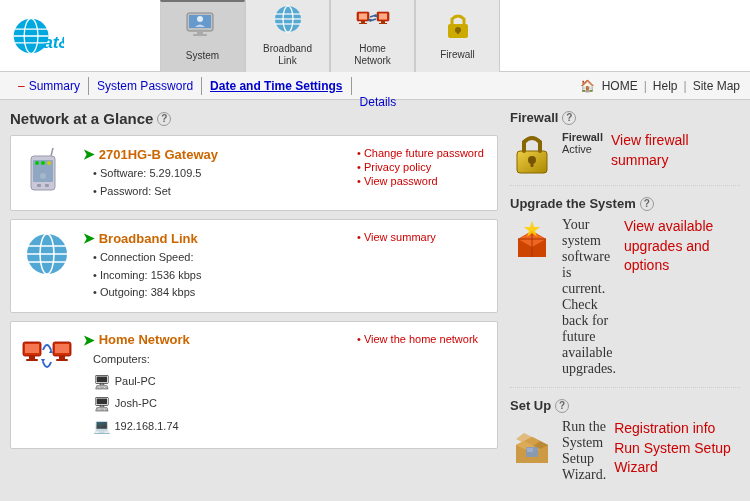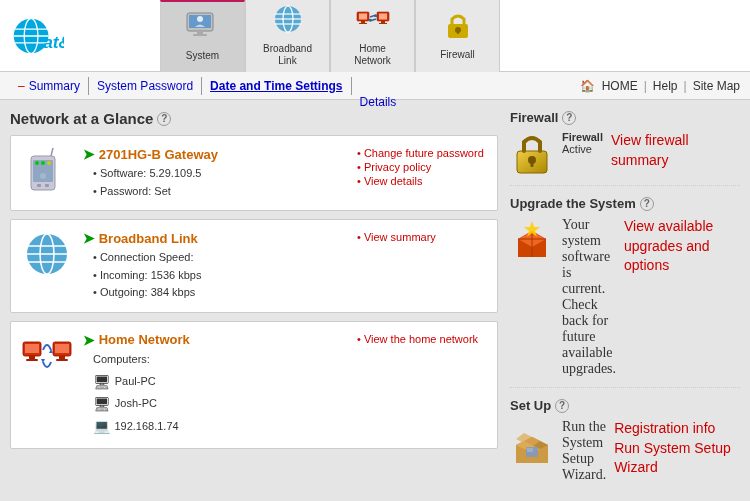--- a/index.html
+++ b/index.html
@@ -35,21 +35,21 @@
       border-left: 1px solid #ccc;
       border-right: 1px solid #ccc;
       cursor: pointer;
       font-size: 11px;
       text-align: center;
       color: #333;
       background: #e8e8e8;
     }
     .nav-tab.active {
       background: #d0d0d0;
-      border-top: 2px solid #be185d;
+      border-top: 2px solid #737373;
     }
     .nav-tab .tab-icon {
       font-size: 28px;
       margin-bottom: 2px;
     }
     .nav-tab .tab-label {
       font-size: 10px;
       line-height: 1.2;
     }
 
@@ -416,21 +416,21 @@
           <span>2701HG-B Gateway</span>
         </div>
         <ul class="card-detail">
           <li>Software:  5.29.109.5</li>
           <li>Password:  Set</li>
         </ul>
       </div>
       <div class="card-links">
         <a class="card-link">Change future password</a>
         <a class="card-link">Privacy policy</a>
-        <a class="card-link">View details</a>
+        <a class="card-link">View password</a>
       </div>
     </div>
 
     <div class="network-card">
       <div class="card-icon">
         <svg width="48" height="48" viewBox="0 0 48 48">
           <circle cx="24" cy="24" r="20" fill="#3399cc" opacity="0.85"></circle>
           <ellipse cx="24" cy="24" rx="7" ry="20" fill="none" stroke="#fff" stroke-width="1.5"></ellipse>
           <line x1="4" y1="16" x2="44" y2="16" stroke="#fff" stroke-width="1.5"></line>
           <line x1="4" y1="24" x2="44" y2="24" stroke="#fff" stroke-width="1.5"></line>

